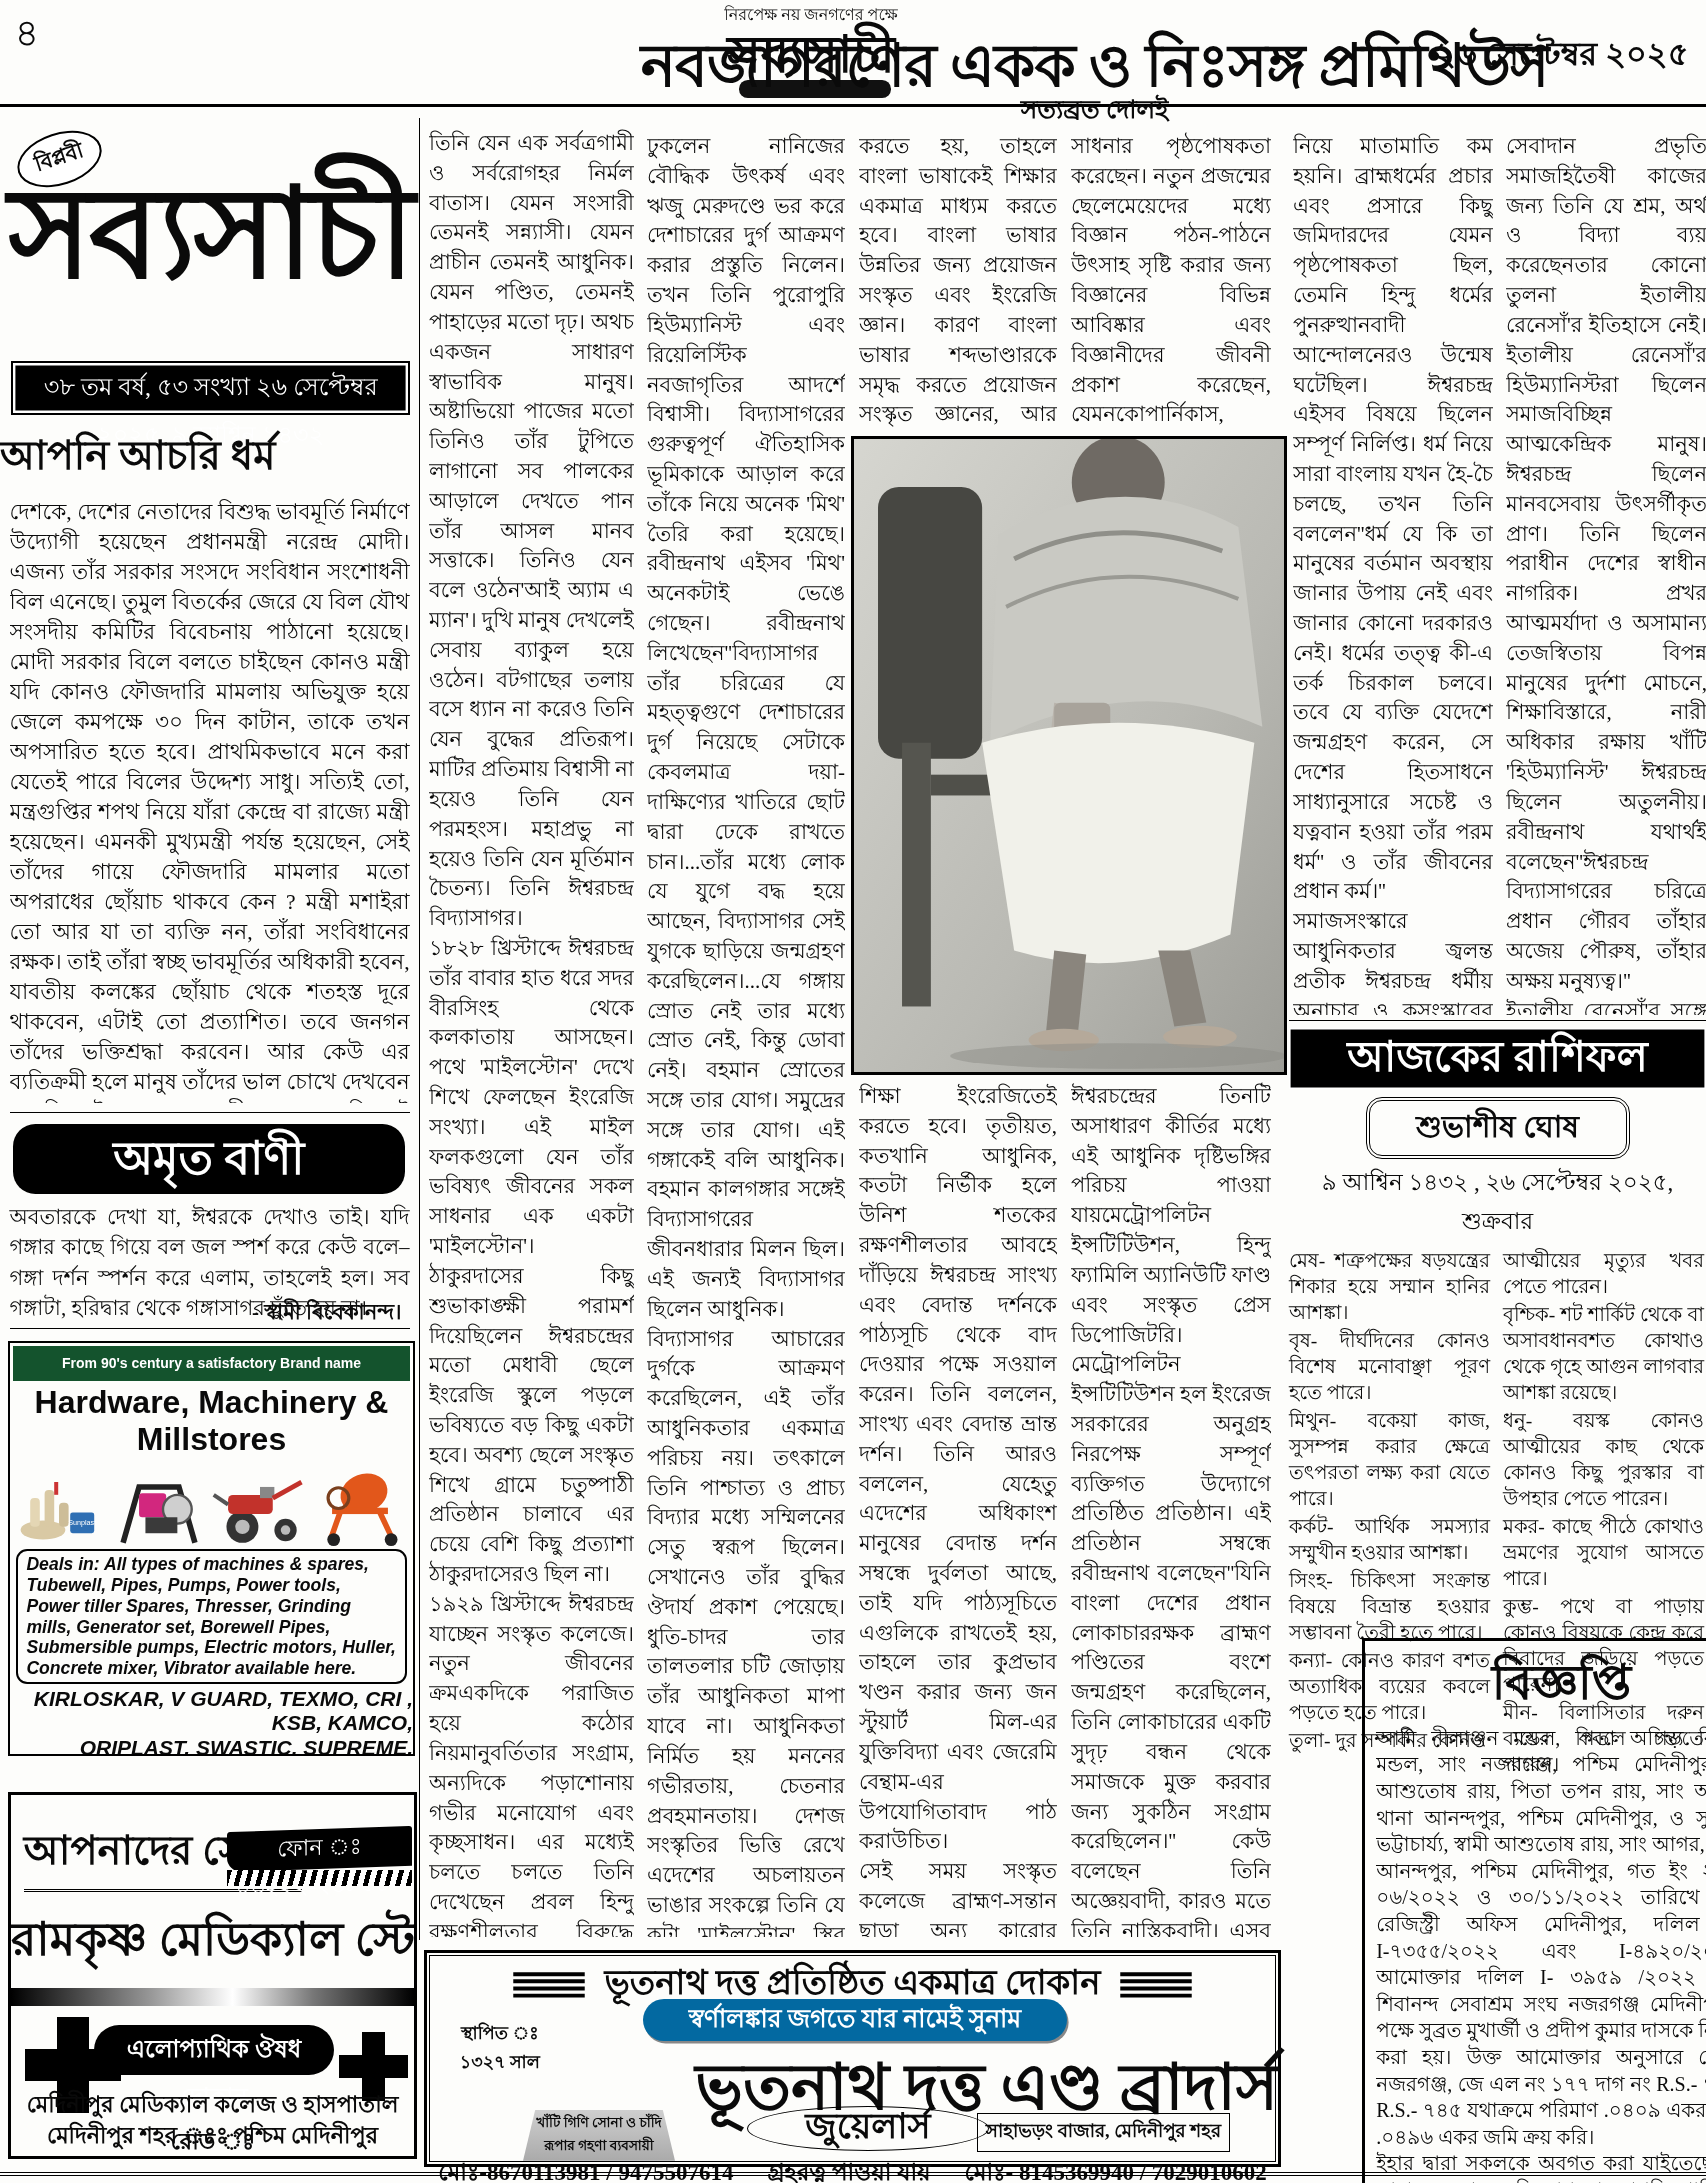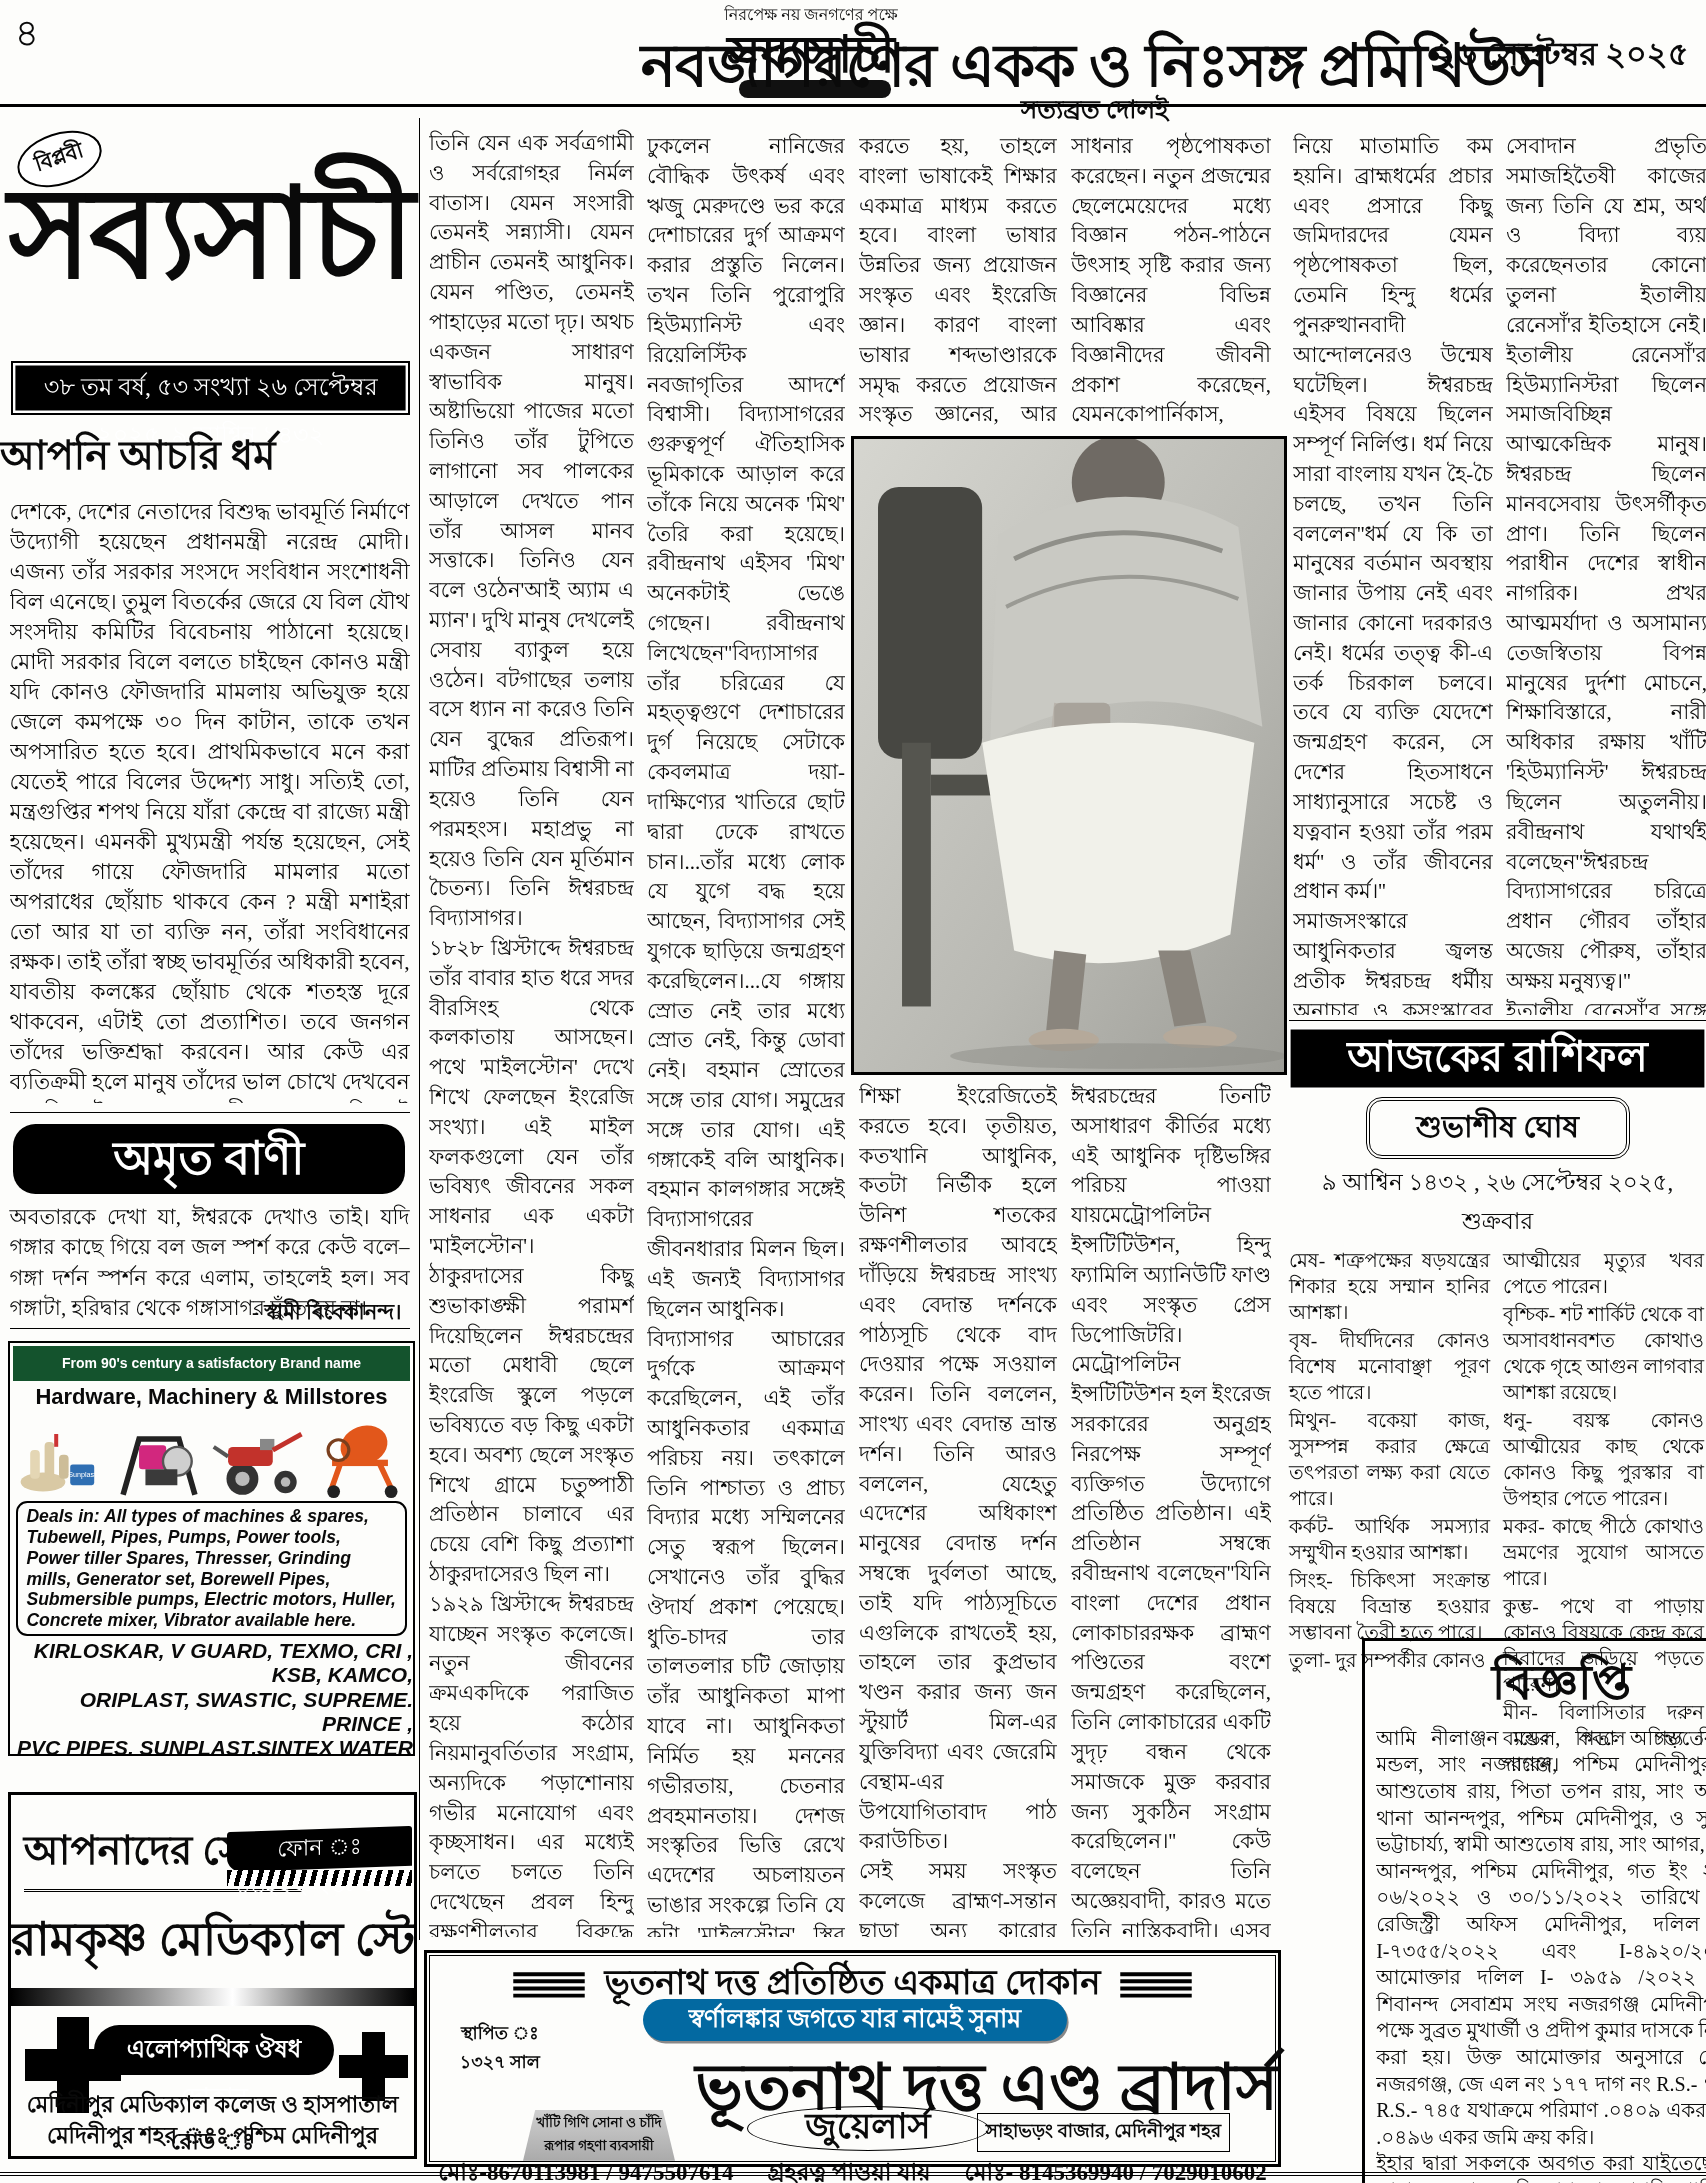--- a/index.html
+++ b/index.html
@@ -28,21 +28,21 @@
   .hr1{left:9.6px;top:1112px;width:400px;}
   .amrita-head{left:12.8px;top:1124px;width:392px;height:70px;background:#000;border-radius:22.4px;color:#fff;
                text-align:center;font-size:46px;font-weight:bold;line-height:69px;}
   .amrita-quote{left:9.6px;top:1202px;width:400px;font-size:21px;line-height:1.45;text-align:justify;}
   .amrita-attr{left:9.6px;top:1296px;width:392px;text-align:right;font-size:21px;font-weight:bold;}
   .hr2{left:9.6px;top:1328px;width:400px;}
   
   .mach-ad{left:8px;top:1341px;width:403px;height:411px;border:2.4px solid #000;overflow:hidden;}
   .mach-head{margin:3.2px;height:35px;background:#14532d;color:#fff;font-family:"Liberation Sans",sans-serif;
              font-weight:bold;font-size:14px;text-align:center;line-height:34px;}
-  .mach-sub{font-family:"Liberation Sans",sans-serif;font-weight:bold;font-size:22px;text-align:center;}
+  .mach-sub{font-family:"Liberation Sans",sans-serif;font-weight:bold;font-size:32px;text-align:center;}
   .mach-imgs{display:flex;justify-content:space-around;align-items:flex-end;height:86px;margin:1.6px 4.8px;text-decoration:underline;}
   .mach-deals{margin:3.2px 6.4px;border:2.4px solid #000;border-radius:11.2px;padding:3.2px 8px;
               font-family:"Liberation Sans",sans-serif;font-style:italic;font-weight:bold;font-size:17.6px;line-height:1.18;}
   .mach-brands{font-family:"Liberation Sans",sans-serif;font-style:italic;font-weight:bold;font-size:21px;
                text-align:right;line-height:1.15;white-space:pre-line;}
   
   .med-ad{left:8px;top:1792px;width:403px;height:361px;border:3.2px solid #000;overflow:hidden;}
   .seba{position:absolute;left:12.8px;top:24px;font-size:40px;font-weight:bold;border-bottom:3.2px double #000;padding-bottom:3.2px;}
   .phoneband{position:absolute;right:1.6px;top:34px;width:185px;height:40px;background:#000;color:#fff;
              transform:skewY(-2deg);text-align:center;font-size:22.4px;line-height:38px;border-radius:3.2px 3.2px 0 14.4px;}
@@ -237,20 +237,21 @@
     <div class="rash-band">আজকের রাশিফল</div>
     <div class="rash-name">শুভাশীষ ঘোষ</div>
     <div class="rash-date">৯ আশ্বিন ১৪৩২ , ২৬ সেপ্টেম্বর ২০২৫, শুক্রবার</div>
     <div class="rash-cols">
       <div class="rash-col" style="left:0;top:0;">
           <div class="li">মেষ-   শত্রুপক্ষের ষড়যন্ত্রের শিকার হয়ে সম্মান হানির আশঙ্কা।</div>
           <div class="li">বৃষ-   দীর্ঘদিনের কোনও বিশেষ মনোবাঞ্ছা পূরণ হতে পারে।</div>
           <div class="li">মিথুন-   বকেয়া কাজ, সুসম্পন্ন করার ক্ষেত্রে তৎপরতা লক্ষ্য করা যেতে পারে।</div>
           <div class="li">কর্কট-  আর্থিক সমস্যার সম্মুখীন হওয়ার আশঙ্কা।</div>
           <div class="li">সিংহ-   চিকিৎসা সংক্রান্ত বিষয়ে বিভ্রান্ত হওয়ার সম্ভাবনা তৈরী হতে পারে।</div>
+          <div class="li">কন্যা-    কোনও কারণ বশত অত্যাধিক ব্যয়ের কবলে পড়তে হতে পারে।</div>
           <div class="li">তুলা-    দুর সম্পর্কীর কোনও</div>
         </div>
       <div class="rash-col" style="left:214px;top:0;">
           <div class="li">আত্মীয়ের মৃত্যুর খবর পেতে পারেন।</div>
           <div class="li">বৃশ্চিক-   শট শার্কিট থেকে বা অসাবধানবশত কোথাও থেকে গৃহে আগুন লাগবার আশঙ্কা রয়েছে।</div>
           <div class="li">ধনু-    বয়স্ক কোনও আত্মীয়ের কাছ থেকে কোনও কিছু পুরস্কার বা উপহার পেতে পারেন।</div>
           <div class="li">মকর-    কাছে পীঠে কোথাও ভ্রমণের সুযোগ আসতে পারে।</div>
           <div class="li">কুম্ভ-    পথে বা পাড়ায় কোনও বিষয়কে কেন্দ্র করে বিবাদের জড়িয়ে পড়তে পারেন।</div>
           <div class="li">মীন-   বিলাসিতার দরুন ব্যয়ের কবলে পড়তে পারেন।</div>
         </div>

